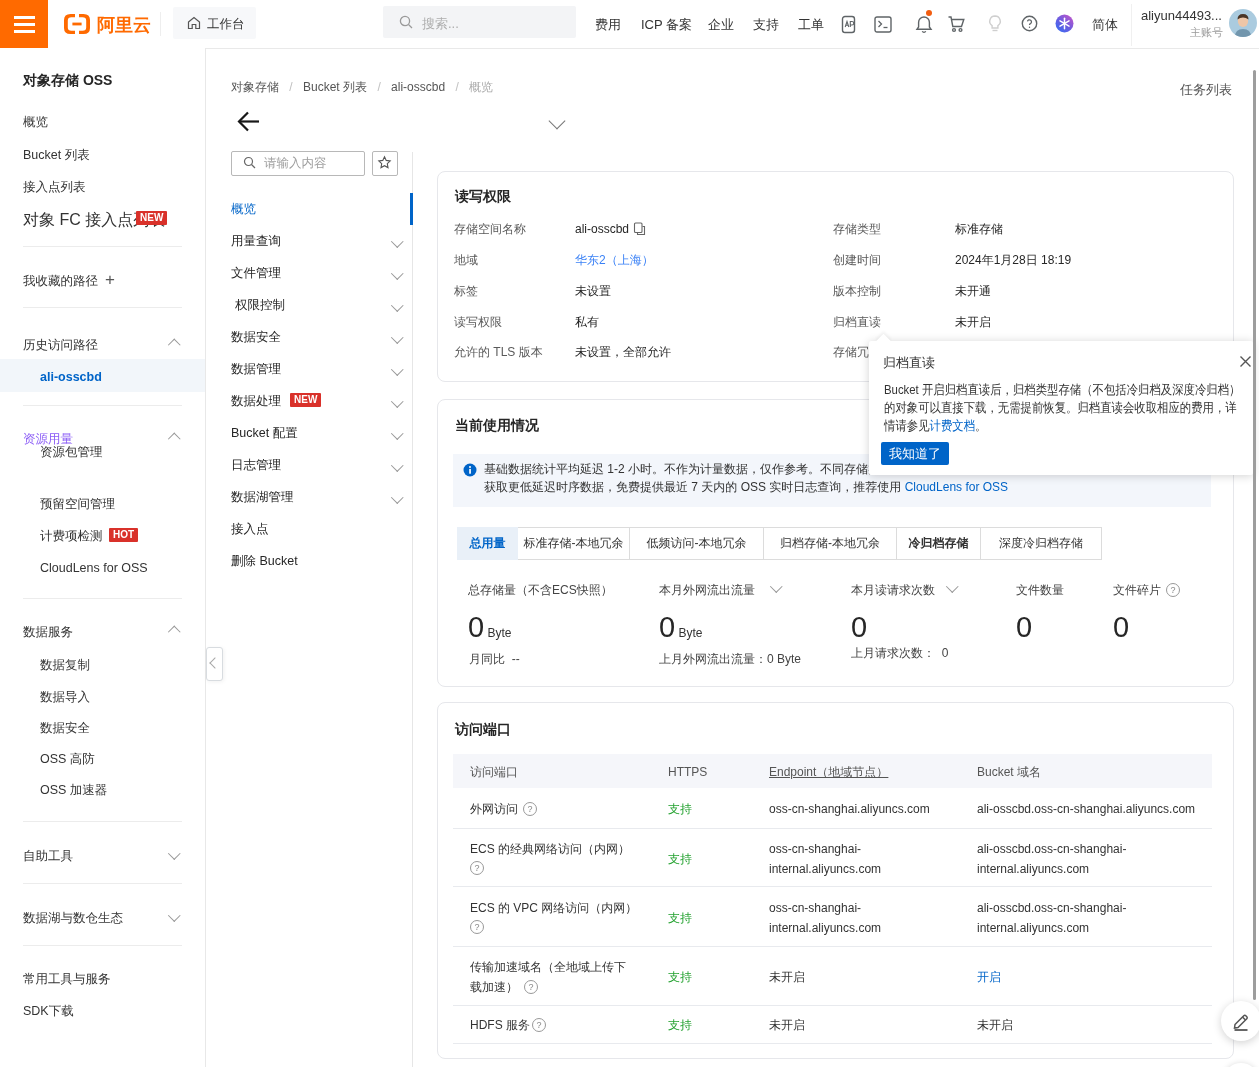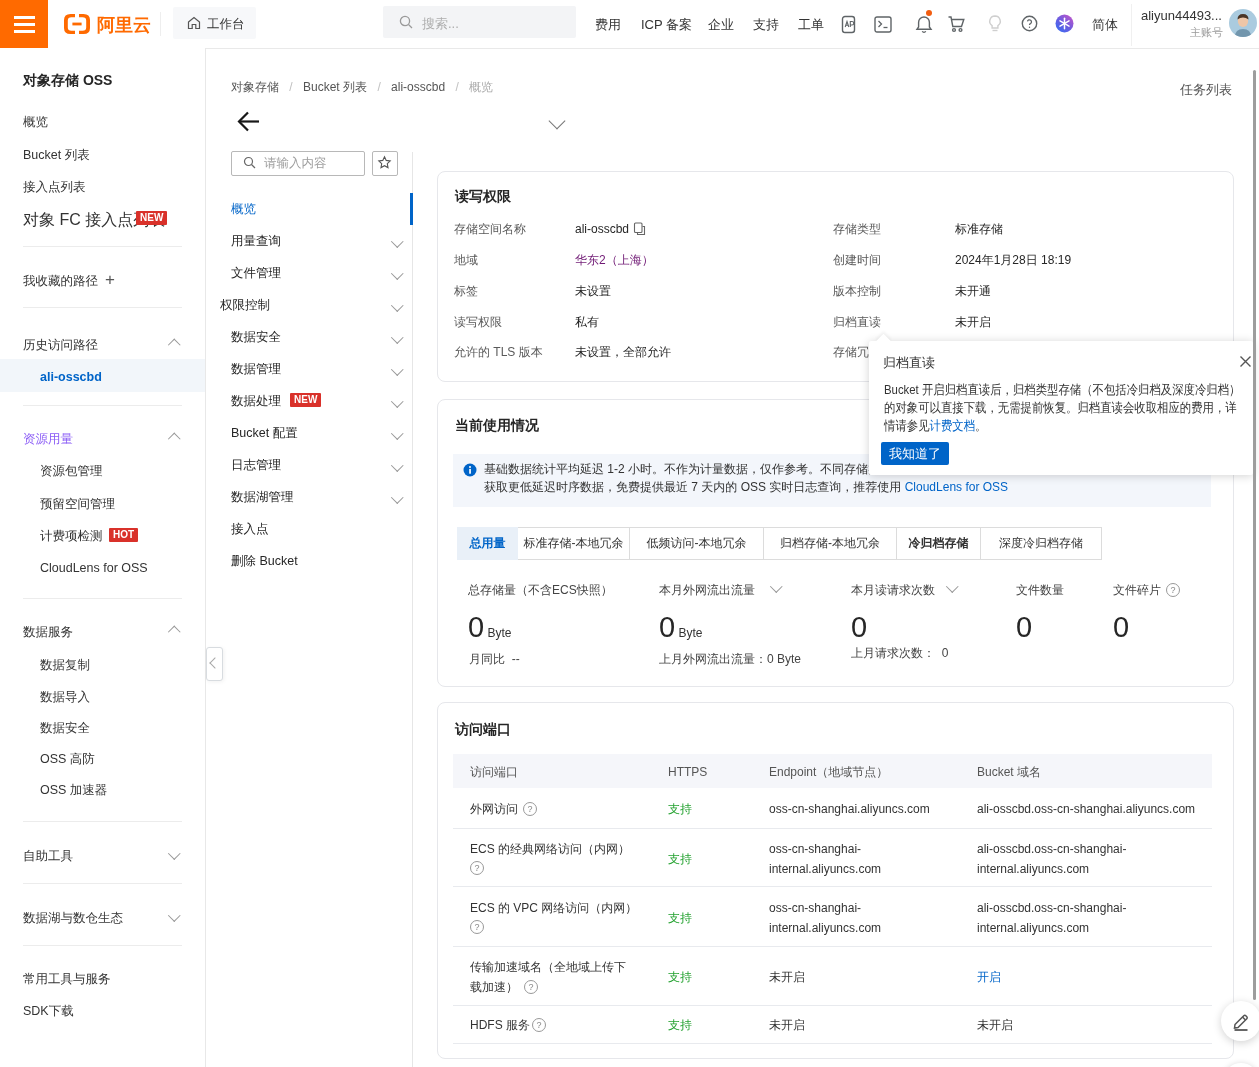--- a/index.html
+++ b/index.html
@@ -135,21 +135,21 @@
   <div class="ab t125 nw" style="left:23px;top:273px;color:#333;">我收藏的路径</div>
   <div class="ab" style="left:105px;top:271px;font-size:17px;line-height:18px;color:#555;font-weight:400;">+</div>
   <div class="div-h" style="left:23px;top:307px;width:159px;"></div>
   <div class="ab t125 nw" style="left:23px;top:337px;color:#333;">历史访问路径</div>
   <div class="chev chev-u" style="left:170px;top:341px;"></div>
   <div class="ab" style="left:0;top:359px;width:205px;height:33px;background:#f2f6fa;"></div>
   <div class="ab t125 nw bold blue" style="left:40px;top:369px;">ali-osscbd</div>
   <div class="div-h" style="left:23px;top:405px;width:159px;"></div>
   <div class="ab t125 nw" style="left:23px;top:431px;color:#8b5cf6;">资源用量</div>
   <div class="chev chev-u" style="left:170px;top:435px;"></div>
-  <div class="ab t125 nw" style="left:40px;top:463px;color:#333;">资源包管理</div>
+  <div class="ab t125 nw" style="left:40px;top:444px;color:#333;">资源包管理</div>
   <div class="ab t125 nw" style="left:40px;top:496px;color:#333;">预留空间管理</div>
   <div class="ab t125 nw" style="left:40px;top:528px;color:#333;">计费项检测</div>
   <div class="badge" style="left:109px;top:528px;">HOT</div>
   <div class="ab t125 nw" style="left:40px;top:560px;color:#333;">CloudLens for OSS</div>
   <div class="div-h" style="left:23px;top:598px;width:159px;"></div>
   <div class="ab t125 nw" style="left:23px;top:624px;color:#333;">数据服务</div>
   <div class="chev chev-u" style="left:170px;top:628px;"></div>
   <div class="ab t125 nw" style="left:40px;top:657px;color:#333;">数据复制</div>
   <div class="ab t125 nw" style="left:40px;top:689px;color:#333;">数据导入</div>
   <div class="ab t125 nw" style="left:40px;top:720px;color:#333;">数据安全</div>
@@ -178,21 +178,21 @@
   <div class="ab t125 nw" style="left:264px;top:155px;color:#9e9e9e;">请输入内容</div>
   <div class="ab" style="left:372px;top:151px;width:24px;height:23px;border:1px solid #b8b8b8;border-radius:2px;background:#fff;"></div>
   <svg class="ab" style="left:377px;top:155px;" width="15" height="15" viewBox="0 0 15 15" fill="none" stroke="#555" stroke-width="1.1">
     <path d="M7.5 1.8 L9.2 5.4 L13.2 5.9 L10.3 8.7 L11 12.6 L7.5 10.7 L4 12.6 L4.7 8.7 L1.8 5.9 L5.8 5.4 Z"></path>
   </svg>
 
   <div class="ab t125 nw blue med" style="left:231px;top:201px;">概览</div>
   <div class="ab" style="left:410px;top:193px;width:3px;height:32px;background:#0064c8;"></div>
   <div class="ab t125 nw med" style="left:231px;top:233px;color:#262626;">用量查询</div>
   <div class="ab t125 nw med" style="left:231px;top:265px;color:#262626;">文件管理</div>
-  <div class="ab t125 nw med" style="left:220px;top:297px;color:#262626;">权限控制</div>
+  <div class="ab t125 nw med" style="left:235px;top:297px;color:#262626;">权限控制</div>
   <div class="ab t125 nw med" style="left:231px;top:329px;color:#262626;">数据安全</div>
   <div class="ab t125 nw med" style="left:231px;top:361px;color:#262626;">数据管理</div>
   <div class="ab t125 nw med" style="left:231px;top:393px;color:#262626;text-align:center;">数据处理</div>
   <div class="badge" style="left:290px;top:393px;">NEW</div>
   <div class="ab t125 nw med" style="left:231px;top:425px;color:#262626;">Bucket 配置</div>
   <div class="ab t125 nw med" style="left:231px;top:457px;color:#262626;">日志管理</div>
   <div class="ab t125 nw med" style="left:231px;top:489px;color:#262626;">数据湖管理</div>
   <div class="ab t125 nw med" style="left:231px;top:521px;color:#262626;">接入点</div>
   <div class="ab t125 nw med" style="left:231px;top:553px;color:#262626;">删除 Bucket</div>
   <div class="chev chev-d" style="left:393px;top:237px;"></div>
@@ -217,21 +217,21 @@
   <div class="ab nw" style="left:455px;top:188px;font-size:14px;line-height:17px;font-weight:bold;color:#262626;">读写权限</div>
   <div class="ab t12 nw gray med" style="left:454px;top:221px;">存储空间名称</div>
   <div class="ab t12 nw" style="left:575px;top:221px;color:#262626;">ali-osscbd</div>
   <svg class="ab" style="left:633px;top:222px;" width="13" height="14" viewBox="0 0 13 14" fill="none" stroke="#666" stroke-width="1.1">
     <rect x="1.5" y="1" width="7.5" height="9.5" rx="1"></rect>
     <path d="M4.5 10.5 v2 h7 v-8 h-2"></path>
   </svg>
   <div class="ab t12 nw gray med" style="left:833px;top:221px;">存储类型</div>
   <div class="ab t12 nw" style="left:955px;top:221px;color:#262626;">标准存储</div>
   <div class="ab t12 nw gray med" style="left:454px;top:252px;">地域</div>
-  <div class="ab t12 nw" style="left:575px;top:252px;color:#701a75;text-align:center;">华东2（上海）</div>
+  <div class="ab t12 nw" style="left:575px;top:252px;color:#3b82f6;text-align:center;">华东2（上海）</div>
   <div class="ab t12 nw gray med" style="left:833px;top:252px;">创建时间</div>
   <div class="ab t12 nw" style="left:955px;top:252px;color:#262626;">2024年1月28日 18:19</div>
   <div class="ab t12 nw gray med" style="left:454px;top:283px;">标签</div>
   <div class="ab t12 nw" style="left:575px;top:283px;color:#262626;">未设置</div>
   <div class="ab t12 nw gray med" style="left:833px;top:283px;">版本控制</div>
   <div class="ab t12 nw" style="left:955px;top:283px;color:#262626;">未开通</div>
   <div class="ab t12 nw gray med" style="left:454px;top:314px;">读写权限</div>
   <div class="ab t12 nw" style="left:575px;top:314px;color:#262626;">私有</div>
   <div class="ab t12 nw gray med" style="left:833px;top:314px;">归档直读</div>
   <div class="ab t12 nw" style="left:955px;top:314px;color:#262626;">未开启</div>
@@ -275,21 +275,21 @@
   <div class="ab nw" style="left:1113px;top:613px;font-size:29px;line-height:29px;color:#262626;">0</div>
   <div class="ab t12 nw" style="left:469px;top:651px;color:#444;">月同比&nbsp;&nbsp;--</div>
   <div class="ab t12 nw" style="left:659px;top:651px;color:#444;">上月外网流出流量：0 Byte</div>
   <div class="ab t12 nw" style="left:851px;top:645px;color:#444;">上月请求次数：&nbsp;&nbsp;0</div>
 
   <div class="card" style="left:437px;top:702px;width:795px;height:355px;"></div>
   <div class="ab nw" style="left:455px;top:721px;font-size:14px;line-height:17px;font-weight:bold;color:#262626;">访问端口</div>
   <div class="ab" style="left:453px;top:754px;width:759px;height:34px;background:#f5f6fa;"></div>
   <div class="ab t12 nw" style="left:470px;top:764px;color:#555;">访问端口</div>
   <div class="ab t12 nw" style="left:668px;top:764px;color:#555;">HTTPS</div>
-  <div class="ab t12 nw" style="left:769px;top:764px;color:#555;">Endpoint（地域节点）</div>
+  <div class="ab t12 nw" style="left:769px;top:764px;color:#555;text-decoration:underline;">Endpoint（地域节点）</div>
   <div class="ab t12 nw" style="left:977px;top:764px;color:#555;">Bucket 域名</div>
   <div class="div-h" style="left:453px;top:828px;width:759px;background:#e8eaee;"></div>
   <div class="div-h" style="left:453px;top:886px;width:759px;background:#e8eaee;"></div>
   <div class="div-h" style="left:453px;top:946px;width:759px;background:#e8eaee;"></div>
   <div class="div-h" style="left:453px;top:1005px;width:759px;background:#e8eaee;"></div>
   <div class="div-h" style="left:453px;top:1043px;width:759px;background:#e8eaee;"></div>
 
   <div class="ab t12 nw" style="left:470px;top:801px;">外网访问</div>
   <div class="qm" style="left:523px;top:802px;">?</div>
   <div class="ab t12 nw green" style="left:668px;top:801px;">支持</div>

